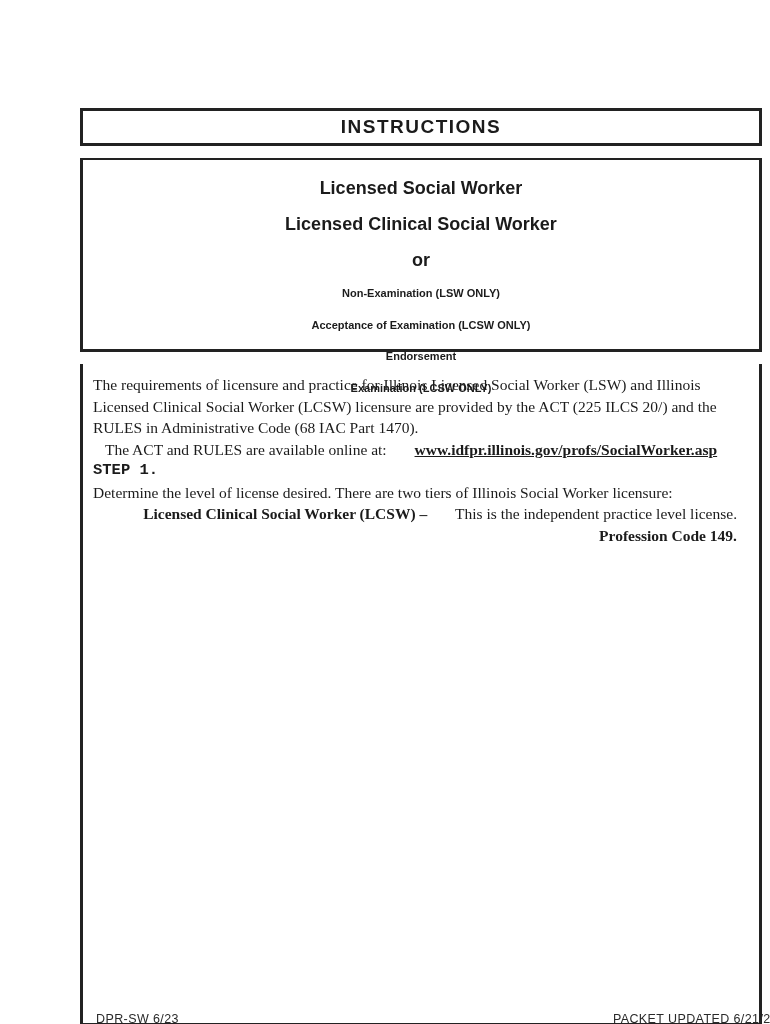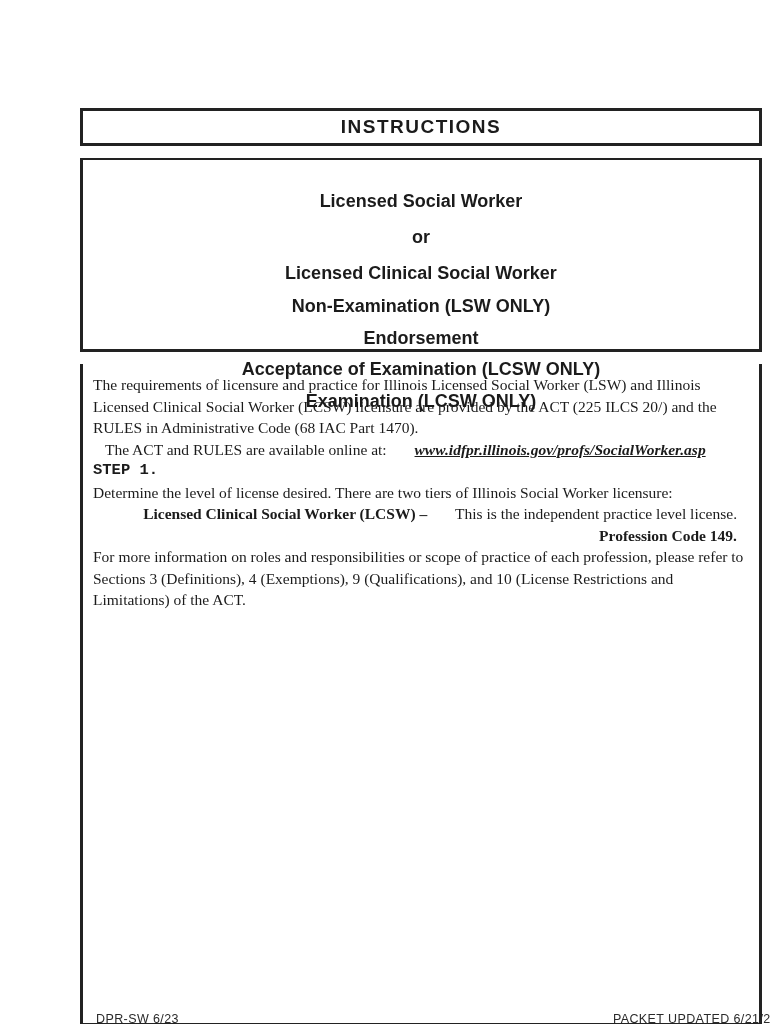--- a/index.html
+++ b/index.html
@@ -33,55 +33,54 @@
     font-weight: bold;
     font-size: 19px;
     letter-spacing: 1.5px;
     color: #1b1b1b;
   }
   .title-box {
     margin-top: 4px;
     height: 194px;
     border-top-width: 2px;
     text-align: center;
-    padding-top: 17px;
+    padding-top: 4px;
   }
   .doc-title {
     font-family: "Liberation Sans", sans-serif;
     font-weight: bold;
     font-size: 18px;
     line-height: 24px;
     color: #1b1b1b;
   }
   .options {
     margin-top: 9px;
   }
   .option {
     font-family: "Liberation Sans", sans-serif;
     font-weight: bold;
-    font-size: 18px;
+    font-size: 11px;
     line-height: 19.5px;
     color: #1b1b1b;
   }
   .body-box {
     border-top: none;
     height: 662px;
     padding: 10px 10px;
     font-size: 15.5px;
     line-height: 21.5px;
   }
   .body-box p { margin: 0; }
   .p-intro  { margin-top: 9px; }
   .p-online { margin-top: 12px; }
   .url {
     font-weight: bold;
     text-decoration: underline;
     color: inherit;
     cursor: pointer;
-    font-style: italic;
   }
   .p-step {
     margin-top: 50px;
     font-weight: bold;
     font-family: Liberation Mono, monospace;
   }
   .p-indent { margin-top: 13px; margin-left: 30px; }
   .p-lcsw   { margin-top: 12px; text-align: right; }
   .p-more   { margin-top: 11px; }
   .b { font-weight: bold; }
@@ -102,43 +101,42 @@
 <body>
 
 <div class="doc">
 
   <div class="box header-box">
     <div class="header-title">INSTRUCTIONS</div>
   </div>
 
   <div class="box title-box">
     <div class="doc-title">Licensed Social Worker</div>
+    <div class="doc-title">Licensed Clinical Social Worker</div>
     <div class="doc-title">or</div>
-    <div class="doc-title">Licensed Clinical Social Worker</div>
     <div class="options">
       <div class="option">Non-Examination (LSW ONLY)</div>
+      <div class="option">Acceptance of Examination (LCSW ONLY)</div>
       <div class="option">Endorsement</div>
-      <div class="option">Acceptance of Examination (LCSW ONLY)</div>
       <div class="option">Examination (LCSW ONLY)</div>
     </div>
   </div>
 
   <div class="box body-box">
     <p class="p-intro">The requirements of licensure and practice for Illinois Licensed Social Worker (LSW) and Illinois Licensed Clinical Social Worker (LCSW) licensure are provided by the ACT (225 ILCS 20/) and the RULES in Administrative Code (68 IAC Part 1470).</p>
 
     <p class="p-online"><span>The ACT and RULES are available online at: </span><span class="url">www.idfpr.illinois.gov/profs/SocialWorker.asp</span></p>
 
     <p class="p-step">STEP 1.</p>
 
     <p class="p-indent">Determine the level of license desired. There are two tiers of Illinois Social Worker licensure:</p>
 
 
     <p class="p-indent p-lcsw"><span class="b">Licensed Clinical Social Worker (LCSW) – </span><span>This is the independent practice level license. </span><span class="b">Profession Code 149.</span></p>
 
-    <p class="p-indent p-more">For more information on roles and responsibilities or scope of practice of each profession, please refer to Sections 3 (Definitions), 4 (Exemptions), 9 (Qualifications), and 10 (License Restrictions and Limitations) of the ACT.</p>
   </div>
 
 </div>
 
 <div class="footer">
   <span>DPR-SW  6/23</span>
   <span>PACKET UPDATED  6/21/23</span>
 </div>
 
 </body></html>

